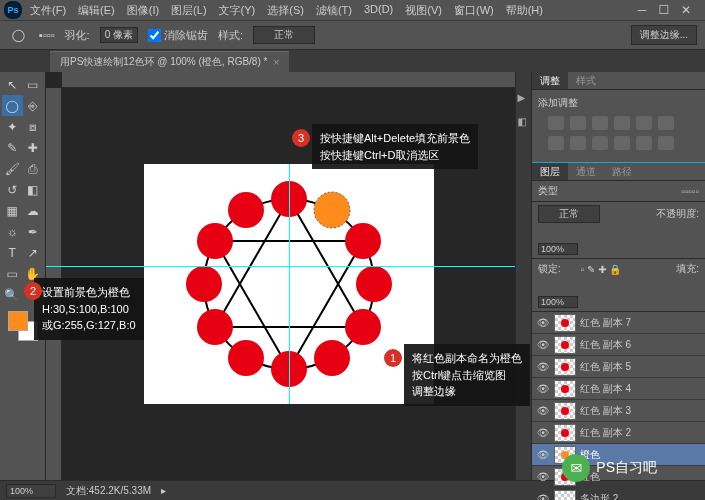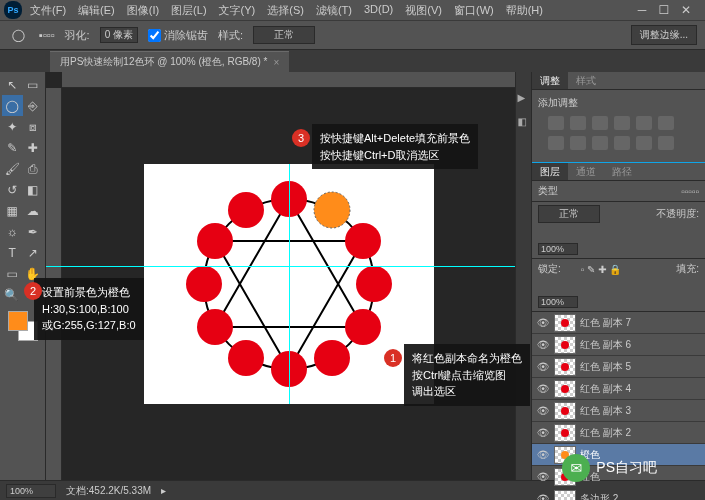--- a/index.html
+++ b/index.html
@@ -321,21 +321,21 @@
 <div class="statusbar">
   <span class="zoom-field">100%</span>
   <span>文档:452.2K/5.33M</span>
   <span>▸</span>
 </div>
 
 <div class="badge" style="left:384px;top:349px">1</div>
 <div class="callout" style="left:404px;top:344px">
   <div>将红色副本命名为橙色</div>
     <div>按Ctrl键点击缩览图</div>
-    <div>调出选区</div>
+    <div>调整边缘</div>
 </div>
 <div class="badge" style="left:24px;top:282px">2</div>
 <div class="callout" style="left:34px;top:278px">
   <div>设置前景色为橙色</div>
     <div>H:30,S:100,B:100</div>
     <div>或G:255,G:127,B:0</div>
 </div>
 <div class="badge" style="left:292px;top:129px">3</div>
 <div class="callout" style="left:312px;top:124px">
   <div>按快捷键Alt+Delete填充前景色</div>

